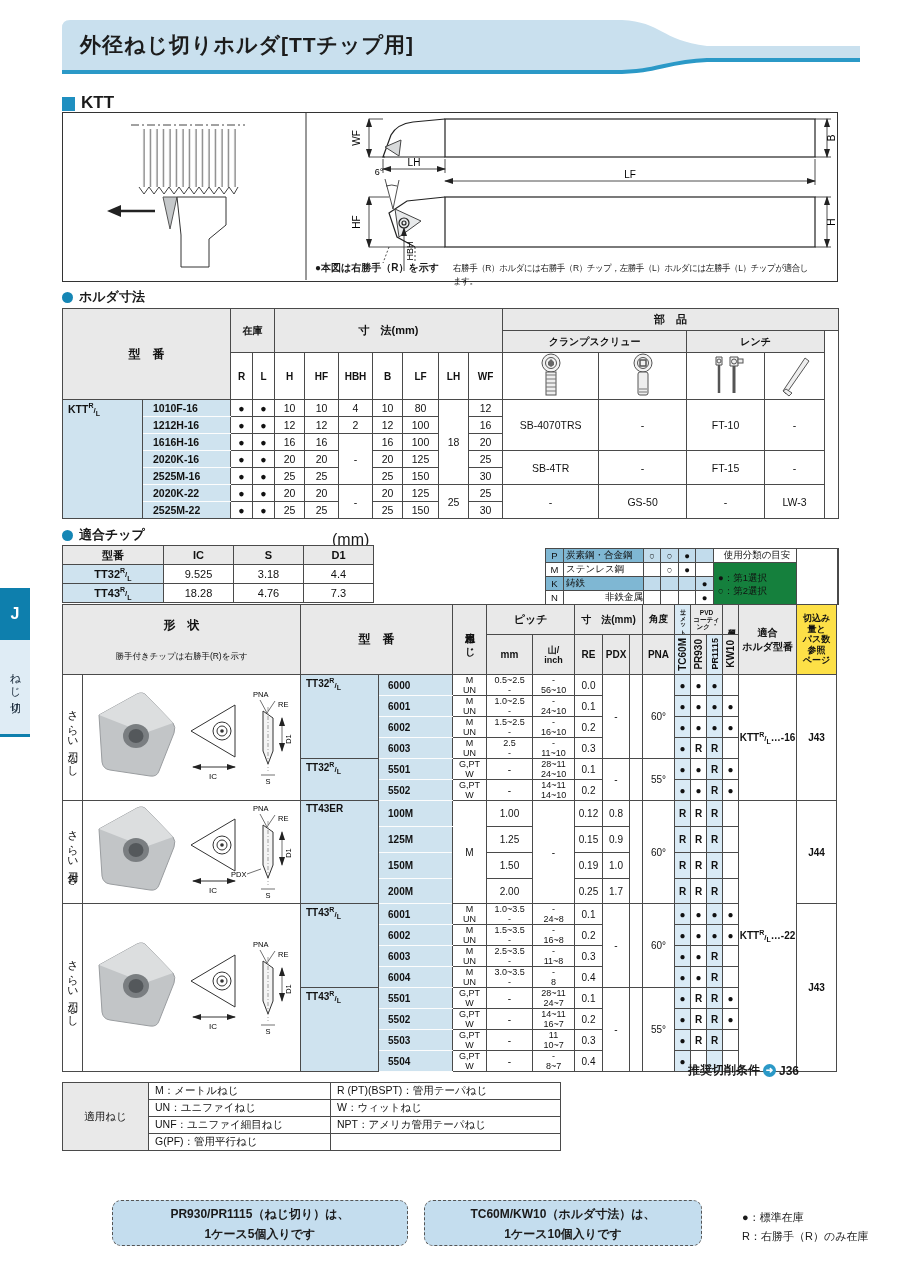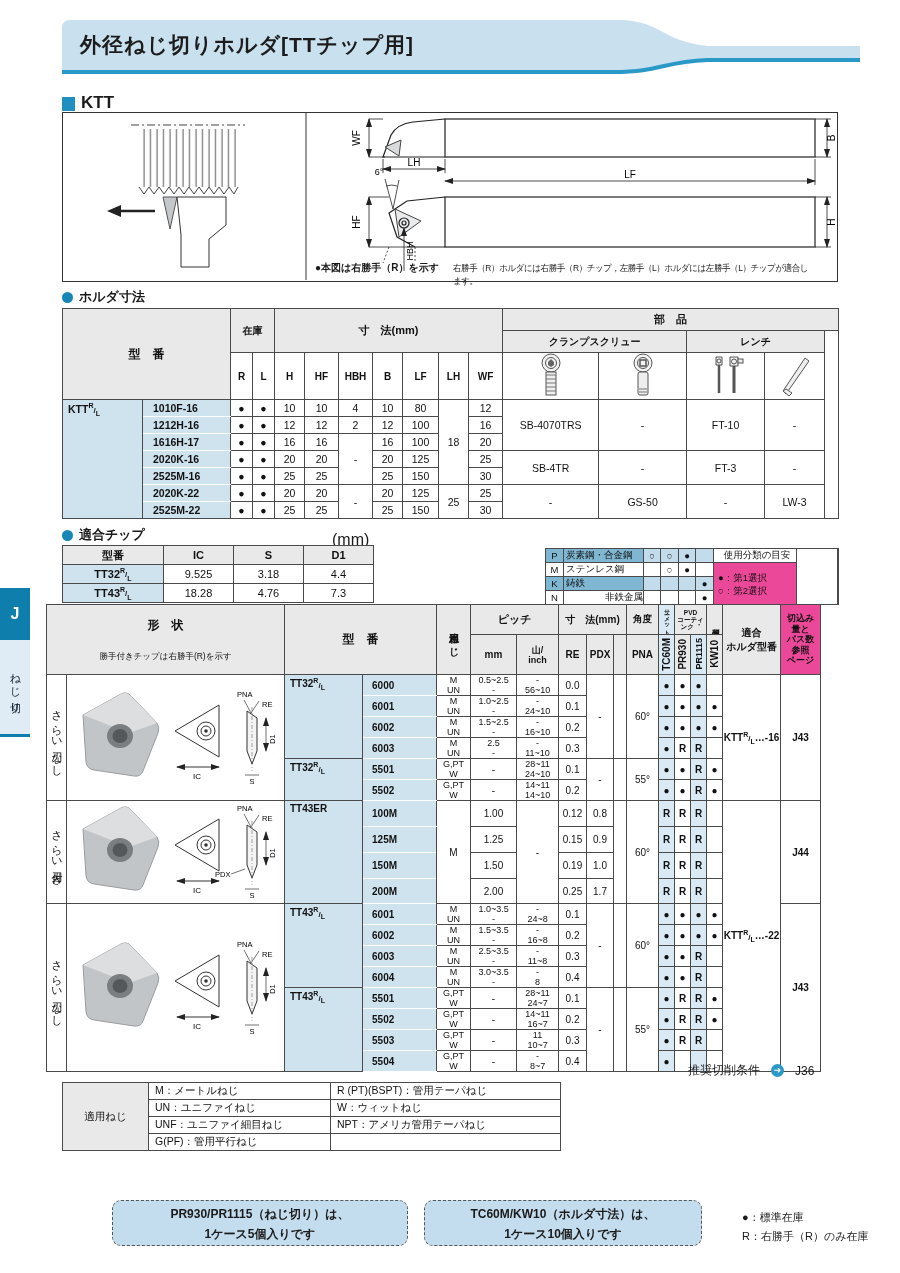--- a/index.html
+++ b/index.html
@@ -45,40 +45,40 @@
   
   .t2{left:62px;top:545px;width:311px;}
   .t2 th,.t2 td{height:19px;font-size:11px;}
   .unit{left:332px;top:531px;font-size:16px;}
 
   
   .t3{left:545px;top:548px;width:293px;}
   .t3 td{height:14px;font-size:9.5px;}
   .mrow-b td.lab{background:#7fb7d3;}
   .mrow-b td.mk{background:#c2dcec;}
-  .guide{font-size:10px;line-height:13px;text-align:left;padding-left:4px;background:#ec4899;}
+  .guide{font-size:10px;line-height:13px;text-align:left;padding-left:4px;background:#15803d;}
   .gt{font-size:9.5px;background:#fff;}
 
   
-  .t4{left:46px;top:604px;width:652px;}
+  .t4{left:62px;top:604px;width:652px;}
   .t4 td{font-size:10px;}
   .vtext{writing-mode:vertical-rl;text-orientation:upright;display:inline-block;letter-spacing:1px;}
   .vlat{writing-mode:vertical-rl;transform:rotate(180deg);display:inline-block;font-weight:bold;font-size:10px;}
   .hnote{font-size:8.5px;font-weight:normal;display:block;margin-top:17px;}
   .two span{display:block;font-size:9px;line-height:10px;}
   .num{background:#cfe3ef;text-align:left;font-weight:bold;font-size:11px;padding-left:9px;border-bottom:1px solid #fdfdfd;}
   .s1{background:#d9eaf5;}
   .hold{font-weight:bold;font-size:10.5px;}
   .pref{font-weight:bold;font-size:11px;}
   .shp{background:#fff;}
   .pagecol-ext{left:796px;top:548px;width:42px;height:57px;border:1px solid #4a4a4a;background:#fff;}
   .pglines span{display:block;font-size:9px;line-height:10.5px;}
 
   
-  .recom{left:688px;top:1062px;font-size:12px;font-weight:normal;display:flex;align-items:center;gap:11px;}
+  .recom{left:688px;top:1062px;font-size:12px;font-weight:bold;display:flex;align-items:center;gap:3px;}
   .arrow-ic{width:13px;height:13px;border-radius:50%;background:#2b99c7;color:#fff;font-size:9px;line-height:13px;text-align:center;display:inline-block;}
 
   
   .t5{left:62px;top:1082px;width:498px;}
   .t5 td{height:17px;font-size:10.5px;text-align:left;padding-left:6px;}
   .t5 .tl{background:#e9e9e9;text-align:center;padding-left:0;}
 
   
   .jtab{left:0;top:588px;width:30px;height:52px;background:#0e7fad;color:#fff;font-size:16px;font-weight:bold;display:flex;align-items:center;justify-content:center;}
   .jtab2{left:0;top:640px;width:30px;height:97px;background:#dfecf5;display:flex;align-items:center;justify-content:center;border-bottom:3px solid #0e7fad;font-size:11px;color:#123;}
@@ -282,42 +282,42 @@
     <td class="dotc">●</td>
         <td class="dotc">●</td>
     <td>12</td>
         <td>12</td>
         <td>2</td>
         <td>12</td>
         <td>100</td>
         <td>16</td>
   </tr>
   <tr>
-    <td class="mdl">1616H-17</td>
+    <td class="mdl">1616H-16</td>
     <td class="dotc">●</td>
         <td class="dotc">●</td>
     <td>16</td>
         <td>16</td>
     <td rowspan="3">-</td>
     <td>16</td>
         <td>100</td>
         <td>20</td>
   </tr>
   <tr>
     <td class="mdl">2020K-16</td>
     <td class="dotc">●</td>
         <td class="dotc">●</td>
     <td>20</td>
         <td>20</td>
         <td>20</td>
         <td>125</td>
         <td>25</td>
     <td rowspan="2">SB-4TR</td>
     <td rowspan="2">-</td>
-    <td rowspan="2">FT-3</td>
+    <td rowspan="2">FT-15</td>
     <td rowspan="2">-</td>
   </tr>
   <tr>
     <td class="mdl">2525M-16</td>
     <td class="dotc">●</td>
         <td class="dotc">●</td>
     <td>25</td>
         <td>25</td>
         <td>25</td>
         <td>150</td>
@@ -462,21 +462,21 @@
     <th colspan="2" rowspan="2" style="font-size:12px"><span>形　状</span><span class="hnote">勝手付きチップは右勝手(R)を示す</span></th>
     <th colspan="2" rowspan="2" style="font-size:12px">型　番</th>
     <th rowspan="2"><span class="vtext" style="font-size:10px">適用ねじ</span></th>
     <th colspan="2" style="font-size:11px">ピッチ</th>
     <th colspan="3" style="font-size:10px">寸　法(mm)</th>
     <th style="font-size:9.5px">角度</th>
     <th class="s1"><span class="vtext" style="font-size:6px;letter-spacing:0">サーメット</span></th>
     <th colspan="2" style="font-size:6.5px;line-height:7px"><span>PVD</span><br><span>コーティンク゛</span></th>
     <th><span class="vtext" style="font-size:8px;letter-spacing:0">超硬</span></th>
     <th rowspan="2" style="font-size:10px"><span>適合</span><br><span>ホルダ型番</span></th>
-    <th rowspan="2" style="background:#ec4899" class="pglines">
+    <th rowspan="2" style="background:#fde047" class="pglines">
           <span>切込み</span>
           <span>量と</span>
           <span>パス数</span>
           <span>参照</span>
           <span>ページ</span>
         </th>
   </tr>
   <tr style="height:40px">
     <th>mm</th>
     <th style="font-size:9px;line-height:10px"><span>山/</span><br><span>inch</span></th>

